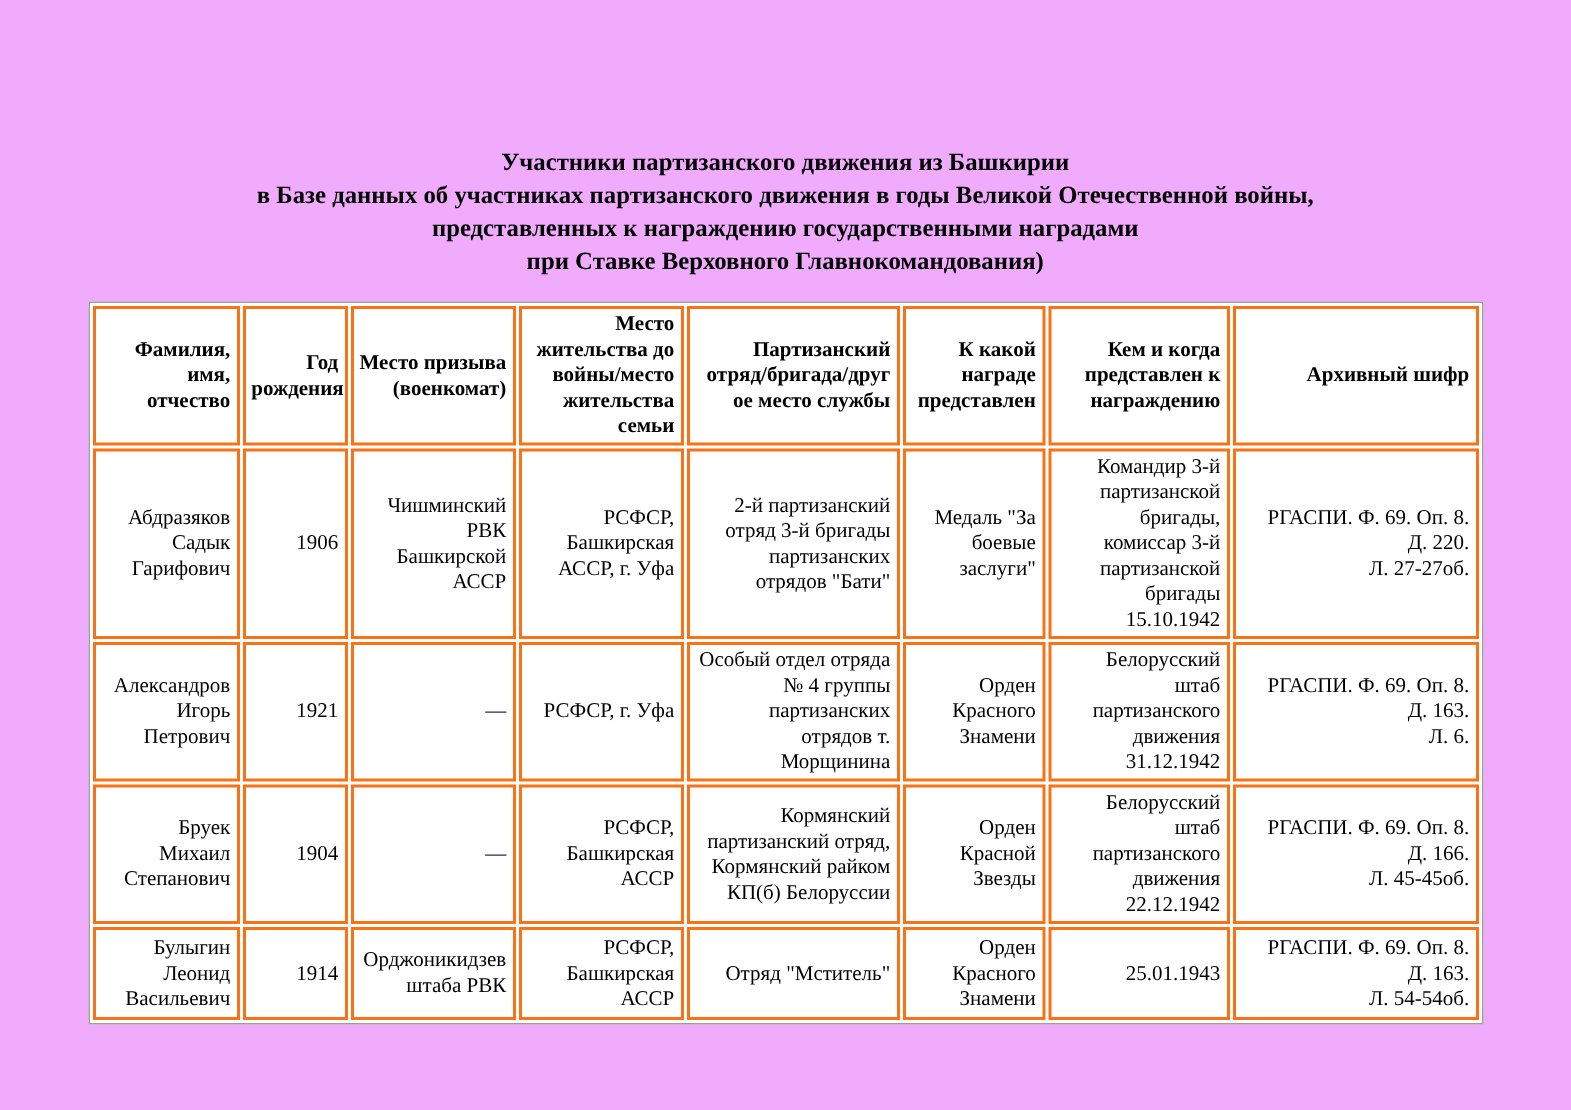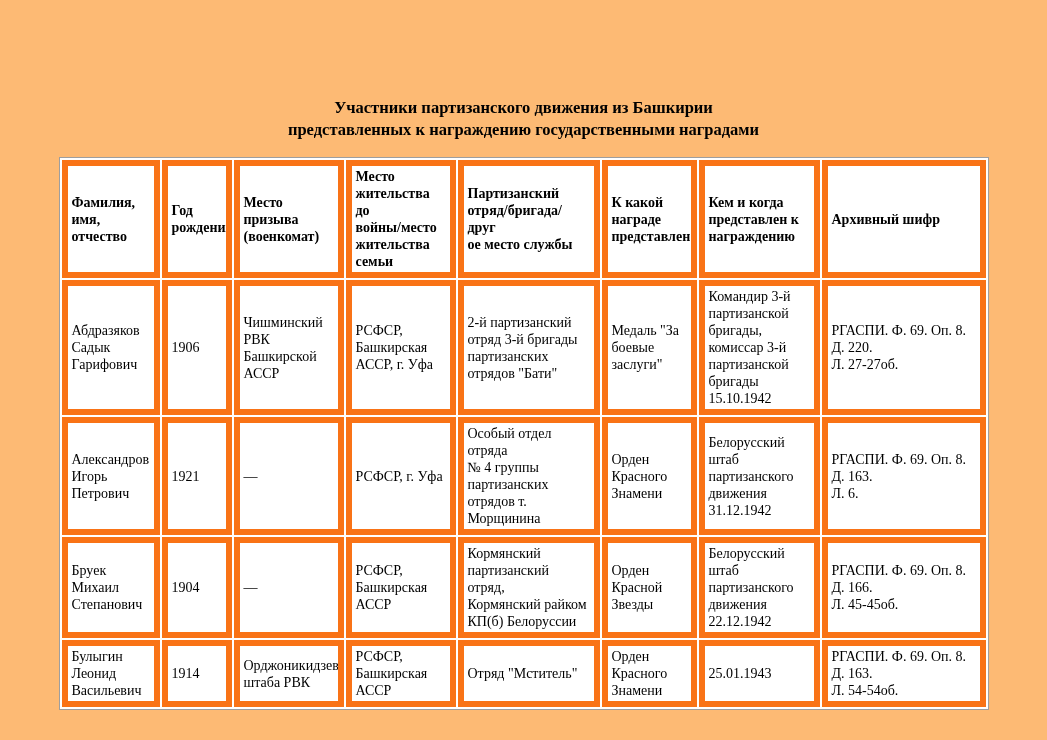--- a/index.html
+++ b/index.html
@@ -1,20 +1,20 @@
 <!DOCTYPE html>
 <html><head>
 <meta charset="utf-8">
 <style>
   * { box-sizing: border-box; }
   html, body { margin: 0; padding: 0; background: #ffffff; }
   .page {
     width: 1047px;
     height: 740px;
-    background: #fdba74;
+    background: #f0abfc;
     font-family: "Liberation Serif", serif;
     color: #000000;
     overflow: hidden;
   }
   .title-block {
     padding-top: 97px;
     text-align: center;
     font-weight: bold;
     font-size: 16.5px;
     line-height: 22px;
@@ -33,23 +33,23 @@
   table.doc-table {
     margin: 16px auto 0 auto;
     width: 910px;
     table-layout: fixed;
     border-collapse: separate;
     border-spacing: 2px;
     border: 1px solid #9e9e9e;
     background: #ffffff;
   }
   table.doc-table th, table.doc-table td {
-    border: 6px solid #f97316;
+    border: 2px solid #f97316;
     vertical-align: middle;
-    text-align: left;
+    text-align: right;
     padding: 2px 4px;
     font-size: 14px;
     line-height: 17px;
     white-space: pre-line;
     overflow: hidden;
     font-weight: normal;
   }
   table.doc-table th { font-weight: bold; }
   tr.r-head  th { height: 86px; }
   tr.r-0 td { height: 114px; }
@@ -57,21 +57,23 @@
   tr.r-2 td { height: 66px; }
   tr.r-3 td { height: 62px; }
 </style>
 </head>
 <body>
 
 <div class="page">
 
   <div class="title-block">
     <div class="title-line">Участники партизанского движения из Башкирии</div>
+    <div class="title-line">в Базе данных об участниках партизанского движения в годы Великой Отечественной войны,</div>
     <div class="title-line">представленных к награждению государственными наградами</div>
+    <div class="title-line">при Ставке Верховного Главнокомандования)</div>
   </div>
 
 
   <table class="doc-table">
     <colgroup>
       <col style="width:98px">
         <col style="width:70px">
         <col style="width:110px">
         <col style="width:110px">
       <col style="width:142px">

